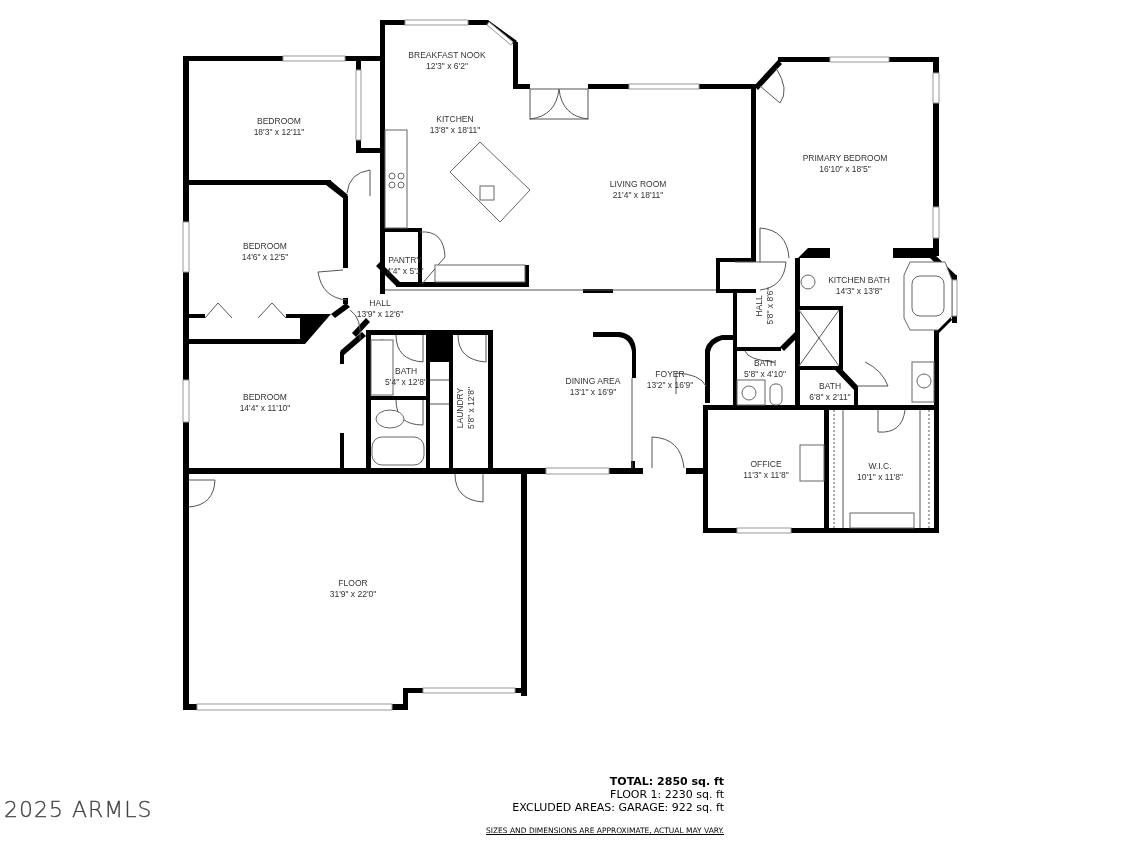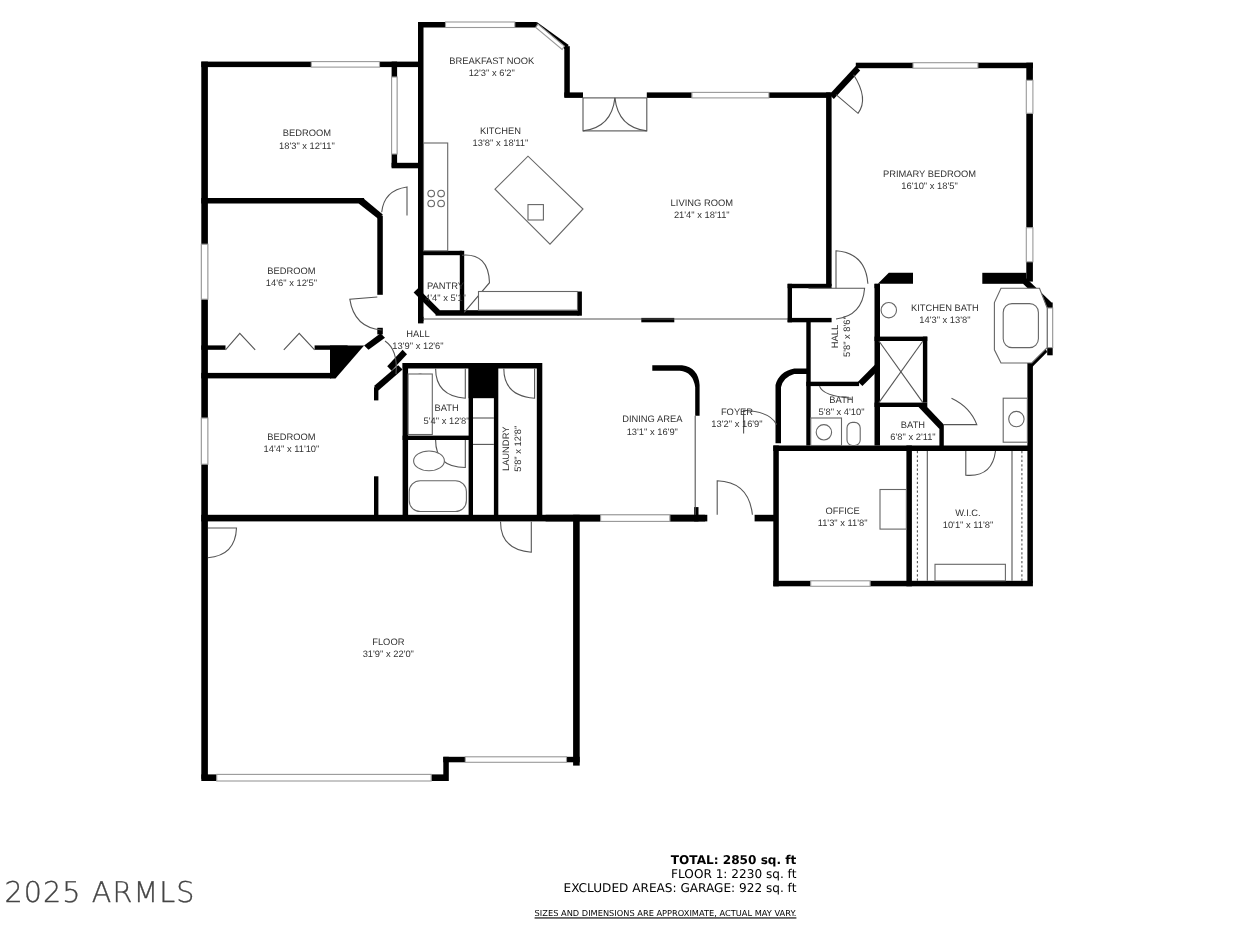--- a/index.html
+++ b/index.html
@@ -9,21 +9,21 @@
   .win { fill: #fff; stroke: #999; stroke-width: 1; }
   .thin { fill: none; stroke: #555; stroke-width: 1; }
   .fixture { fill: #fff; stroke: #666; stroke-width: 1; }
   .room-label { position: absolute; text-align: center; font-size: 8.5px; line-height: 11px; color: #333; white-space: nowrap; transform: translateX(-50%); }
   .room-label .name, .room-label .dims { display: block; }
   .room-label.vertical { transform: translate(-50%, -50%) rotate(-90deg); }
   .summary { position: absolute; left: 561px; top: 775px; transform: translateX(-50%); text-align: right; font-family: "DejaVu Sans", sans-serif; font-size: 11px; line-height: 13px; color: #000; white-space: nowrap; margin-left: 44px; }
   .summary .total { font-weight: bold; display: block; }
   .summary .line { display: block; }
   .summary .disclaimer { display: block; margin-top: 10px; font-size: 7.5px; text-decoration: underline; }
-  .watermark { position: absolute; left: 4px; top: 797px; font-family: "DejaVu Sans", sans-serif; font-size: 26px; font-weight: 200; letter-spacing: 1px; color: #444; -webkit-text-stroke: 0.3px #444; }
+  .watermark { position: absolute; left: 4px; top: 797px; font-family: "DejaVu Sans", sans-serif; font-size: 22px; font-weight: 200; letter-spacing: 1px; color: #444; -webkit-text-stroke: 0.3px #444; }
 </style>
 </head>
 <body>
 
 <svg id="plan" viewBox="0 0 1138 853" xmlns="http://www.w3.org/2000/svg">
 
   <g>
 
     <rect class="wall" x="183" y="56" width="6" height="652"></rect>
 

